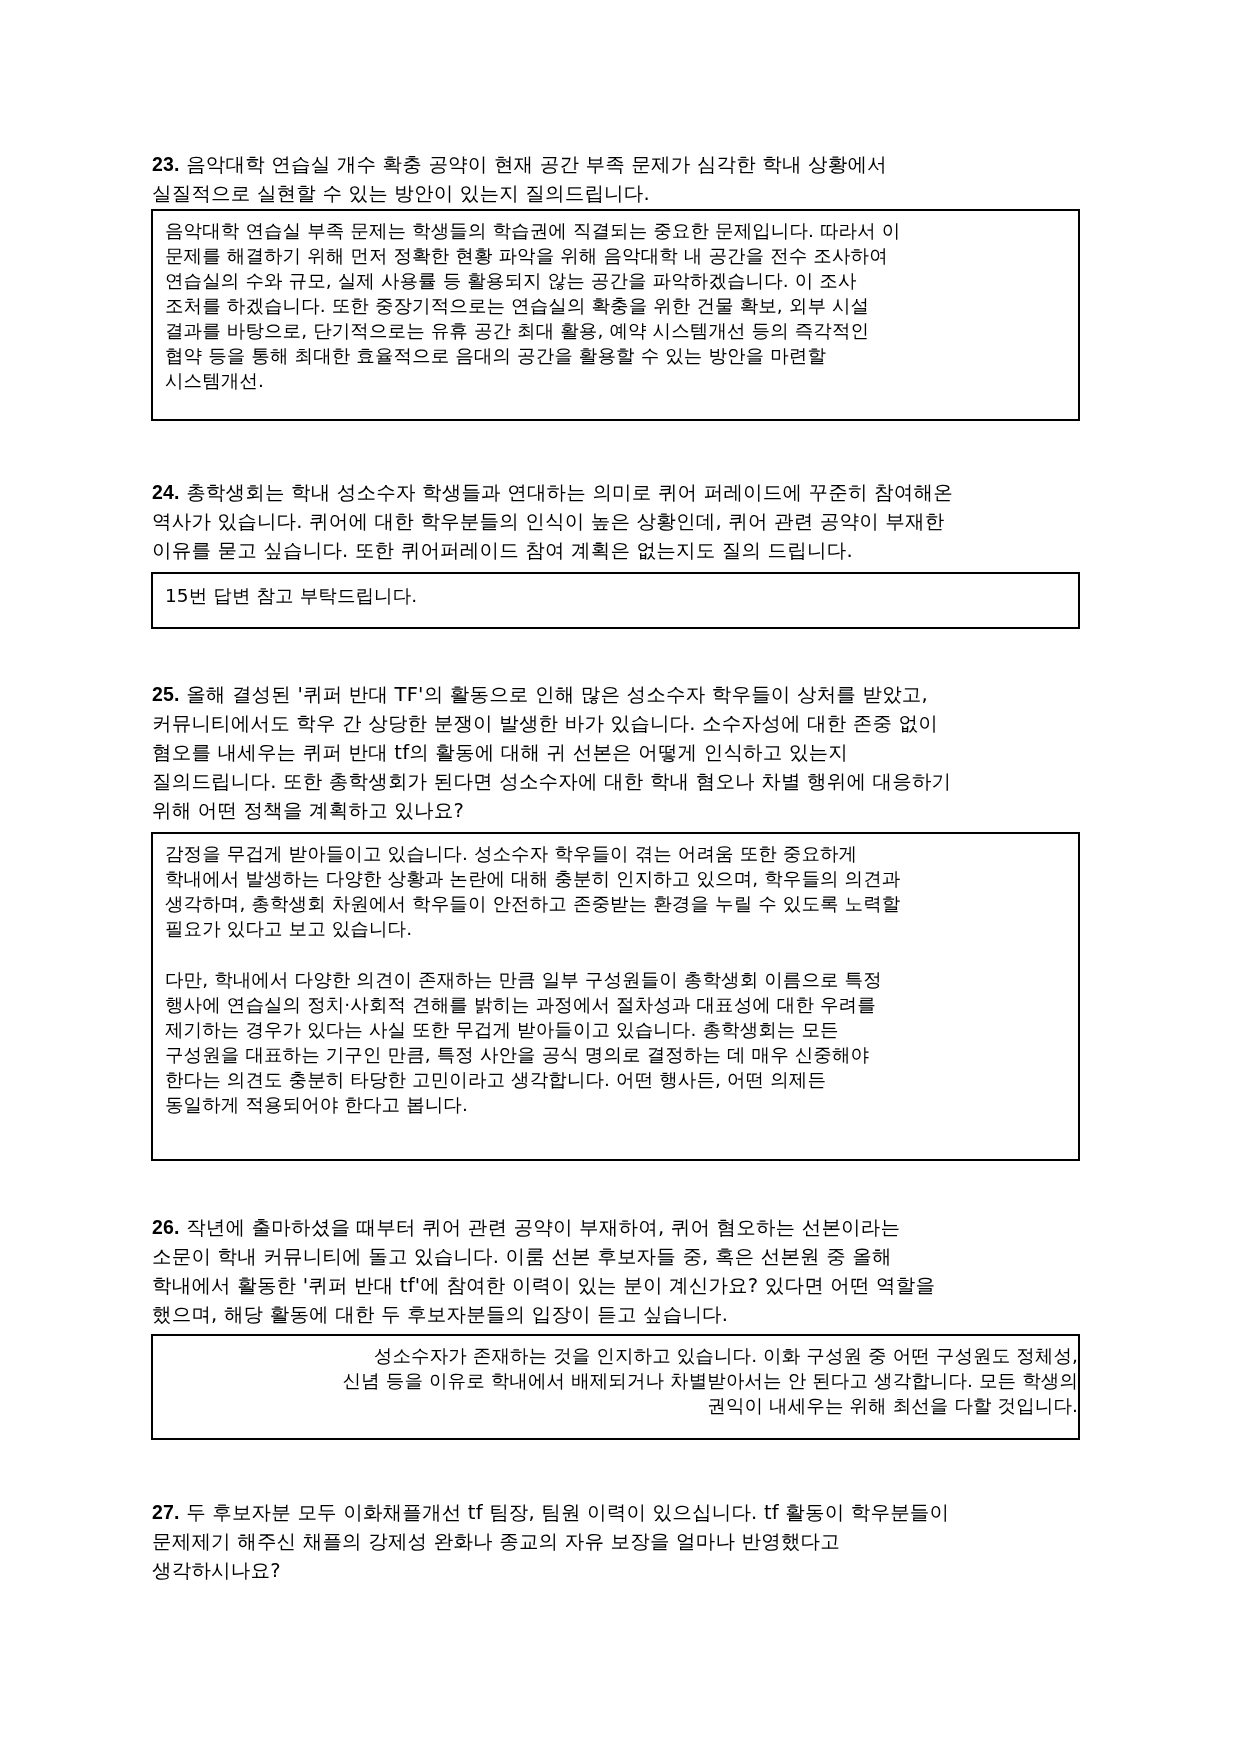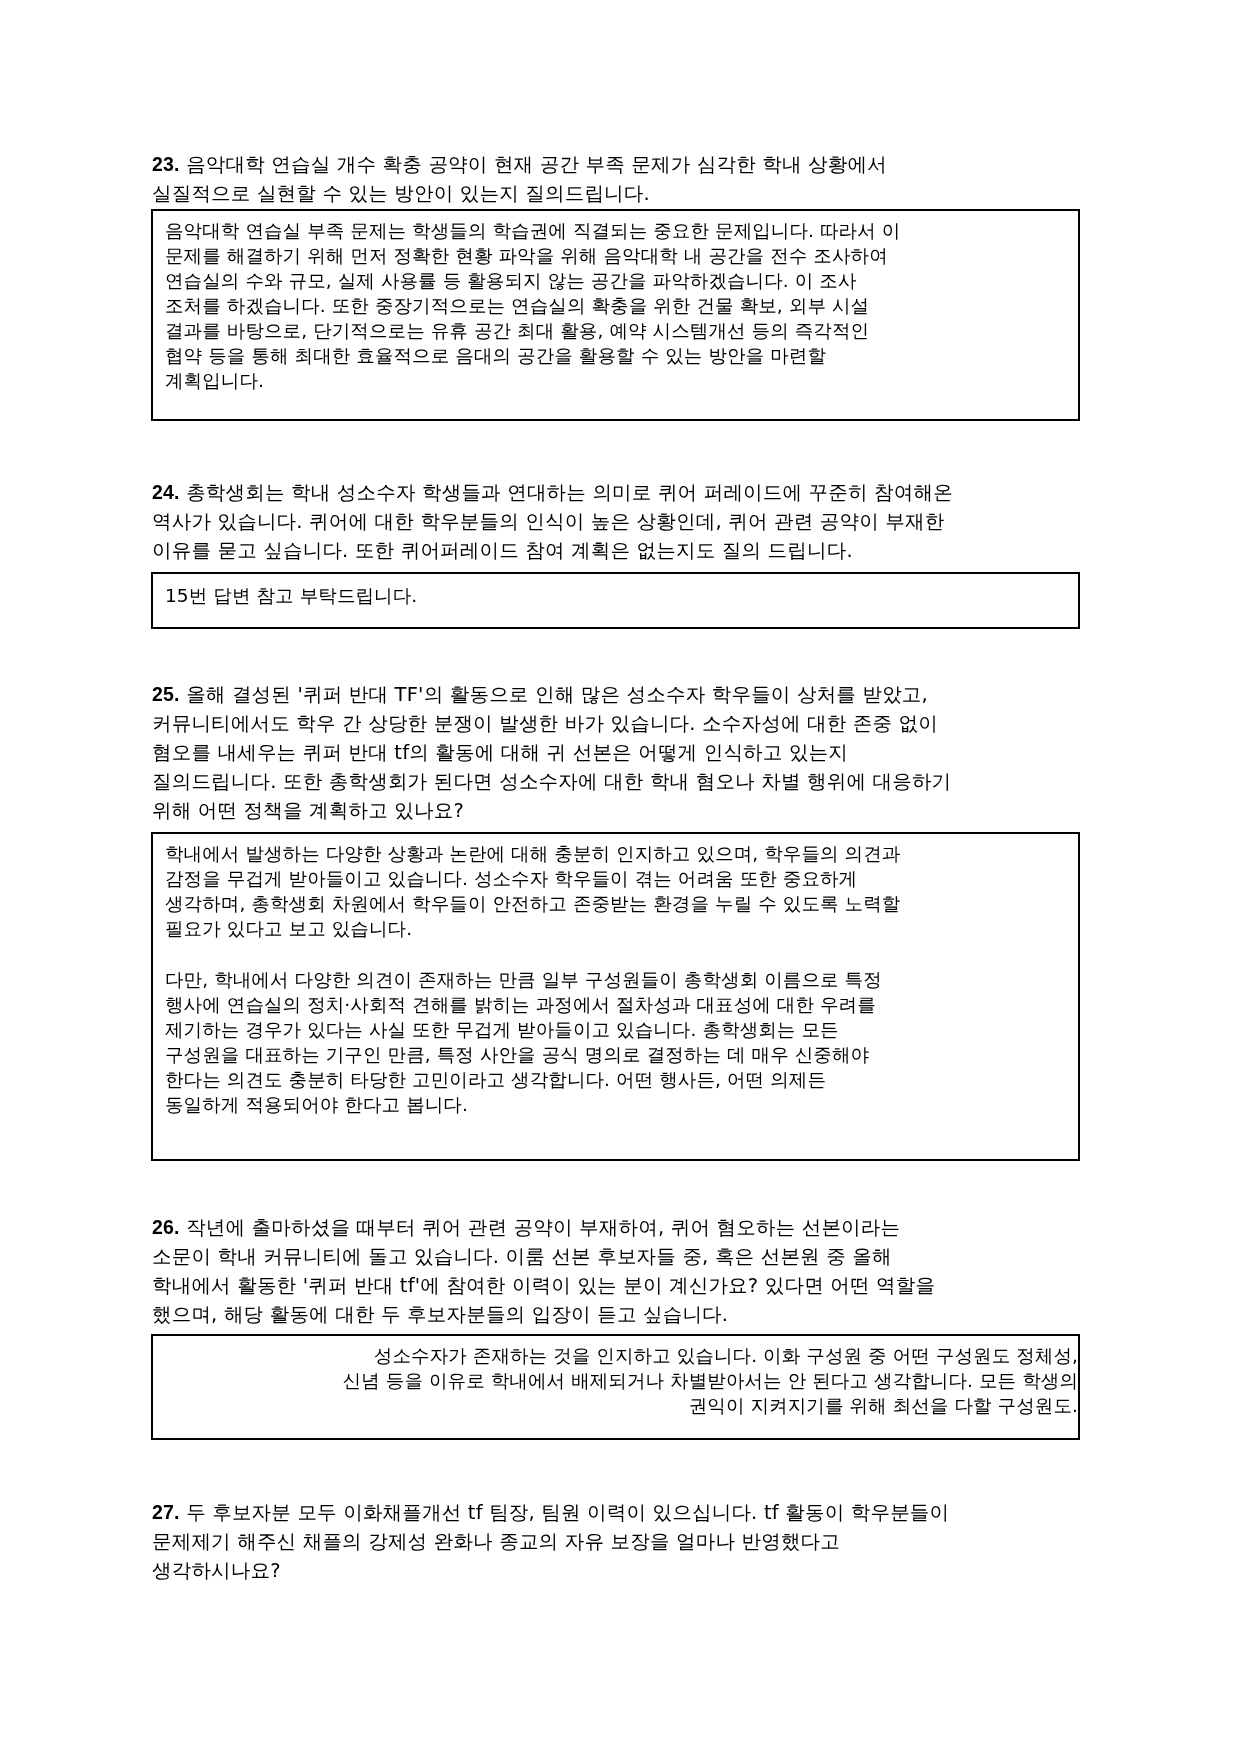--- a/index.html
+++ b/index.html
@@ -24,63 +24,63 @@
     <span class="line"><span class="num">23.</span> <span>음악대학 연습실 개수 확충 공약이 현재 공간 부족 문제가 심각한 학내 상황에서</span></span>
     <span class="line">실질적으로 실현할 수 있는 방안이 있는지 질의드립니다.</span>
   </div>
   <div class="box" style="top:209px; height:199px;">
     <span class="line">음악대학 연습실 부족 문제는 학생들의 학습권에 직결되는 중요한 문제입니다. 따라서 이</span>
     <span class="line">문제를 해결하기 위해 먼저 정확한 현황 파악을 위해 음악대학 내 공간을 전수 조사하여</span>
     <span class="line">연습실의 수와 규모, 실제 사용률 등 활용되지 않는 공간을 파악하겠습니다. 이 조사</span>
     <span class="line">조처를 하겠습니다. 또한 중장기적으로는 연습실의 확충을 위한 건물 확보, 외부 시설</span>
     <span class="line">결과를 바탕으로, 단기적으로는 유휴 공간 최대 활용, 예약 시스템개선 등의 즉각적인</span>
     <span class="line">협약 등을 통해 최대한 효율적으로 음대의 공간을 활용할 수 있는 방안을 마련할</span>
-    <span class="line">계획입니다.</span>
+    <span class="line">시스템개선.</span>
   </div>
 
   <div class="q" style="top:478px;">
     <span class="line"><span class="num">24.</span> <span>총학생회는 학내 성소수자 학생들과 연대하는 의미로 퀴어 퍼레이드에 꾸준히 참여해온</span></span>
     <span class="line">역사가 있습니다. 퀴어에 대한 학우분들의 인식이 높은 상황인데, 퀴어 관련 공약이 부재한</span>
     <span class="line">이유를 묻고 싶습니다. 또한 퀴어퍼레이드 참여 계획은 없는지도 질의 드립니다.</span>
   </div>
   <div class="box" style="top:572px; height:42px; padding-top:9px;">
     <span class="line">15번 답변 참고 부탁드립니다.</span>
   </div>
 
   <div class="q" style="top:680px;">
     <span class="line"><span class="num">25.</span> <span>올해 결성된 '퀴퍼 반대 TF'의 활동으로 인해 많은 성소수자 학우들이 상처를 받았고,</span></span>
     <span class="line">커뮤니티에서도 학우 간 상당한 분쟁이 발생한 바가 있습니다. 소수자성에 대한 존중 없이</span>
     <span class="line">혐오를 내세우는 퀴퍼 반대 tf의 활동에 대해 귀 선본은 어떻게 인식하고 있는지</span>
     <span class="line">질의드립니다. 또한 총학생회가 된다면 성소수자에 대한 학내 혐오나 차별 행위에 대응하기</span>
     <span class="line">위해 어떤 정책을 계획하고 있나요?</span>
   </div>
   <div class="box" style="top:832px; height:316px;">
+    <span class="line">감정을 무겁게 받아들이고 있습니다. 성소수자 학우들이 겪는 어려움 또한 중요하게</span>
     <span class="line">학내에서 발생하는 다양한 상황과 논란에 대해 충분히 인지하고 있으며, 학우들의 의견과</span>
-    <span class="line">감정을 무겁게 받아들이고 있습니다. 성소수자 학우들이 겪는 어려움 또한 중요하게</span>
     <span class="line">생각하며, 총학생회 차원에서 학우들이 안전하고 존중받는 환경을 누릴 수 있도록 노력할</span>
     <span class="line">필요가 있다고 보고 있습니다.</span>
     <span class="gap"></span>
     <span class="line">다만, 학내에서 다양한 의견이 존재하는 만큼 일부 구성원들이 총학생회 이름으로 특정</span>
     <span class="line">행사에 연습실의 정치·사회적 견해를 밝히는 과정에서 절차성과 대표성에 대한 우려를</span>
     <span class="line">제기하는 경우가 있다는 사실 또한 무겁게 받아들이고 있습니다. 총학생회는 모든</span>
     <span class="line">구성원을 대표하는 기구인 만큼, 특정 사안을 공식 명의로 결정하는 데 매우 신중해야</span>
     <span class="line">한다는 의견도 충분히 타당한 고민이라고 생각합니다. 어떤 행사든, 어떤 의제든</span>
     <span class="line">동일하게 적용되어야 한다고 봅니다.</span>
   </div>
 
   <div class="q" style="top:1213px;">
     <span class="line"><span class="num">26.</span> <span>작년에 출마하셨을 때부터 퀴어 관련 공약이 부재하여, 퀴어 혐오하는 선본이라는</span></span>
     <span class="line">소문이 학내 커뮤니티에 돌고 있습니다. 이룸 선본 후보자들 중, 혹은 선본원 중 올해</span>
     <span class="line">학내에서 활동한 '퀴퍼 반대 tf'에 참여한 이력이 있는 분이 계신가요? 있다면 어떤 역할을</span>
     <span class="line">했으며, 해당 활동에 대한 두 후보자분들의 입장이 듣고 싶습니다.</span>
   </div>
   <div class="box" style="top:1334px; height:93px;text-align:right;">
     <span class="line">성소수자가 존재하는 것을 인지하고 있습니다. 이화 구성원 중 어떤 구성원도 정체성,</span>
     <span class="line">신념 등을 이유로 학내에서 배제되거나 차별받아서는 안 된다고 생각합니다. 모든 학생의</span>
-    <span class="line">권익이 지켜지기를 위해 최선을 다할 구성원도.</span>
+    <span class="line">권익이 내세우는 위해 최선을 다할 것입니다.</span>
   </div>
 
   <div class="q" style="top:1498px;">
     <span class="line"><span class="num">27.</span> <span>두 후보자분 모두 이화채플개선 tf 팀장, 팀원 이력이 있으십니다. tf 활동이 학우분들이</span></span>
     <span class="line">문제제기 해주신 채플의 강제성 완화나 종교의 자유 보장을 얼마나 반영했다고</span>
     <span class="line">생각하시나요?</span>
   </div>
 
 </div>
 

